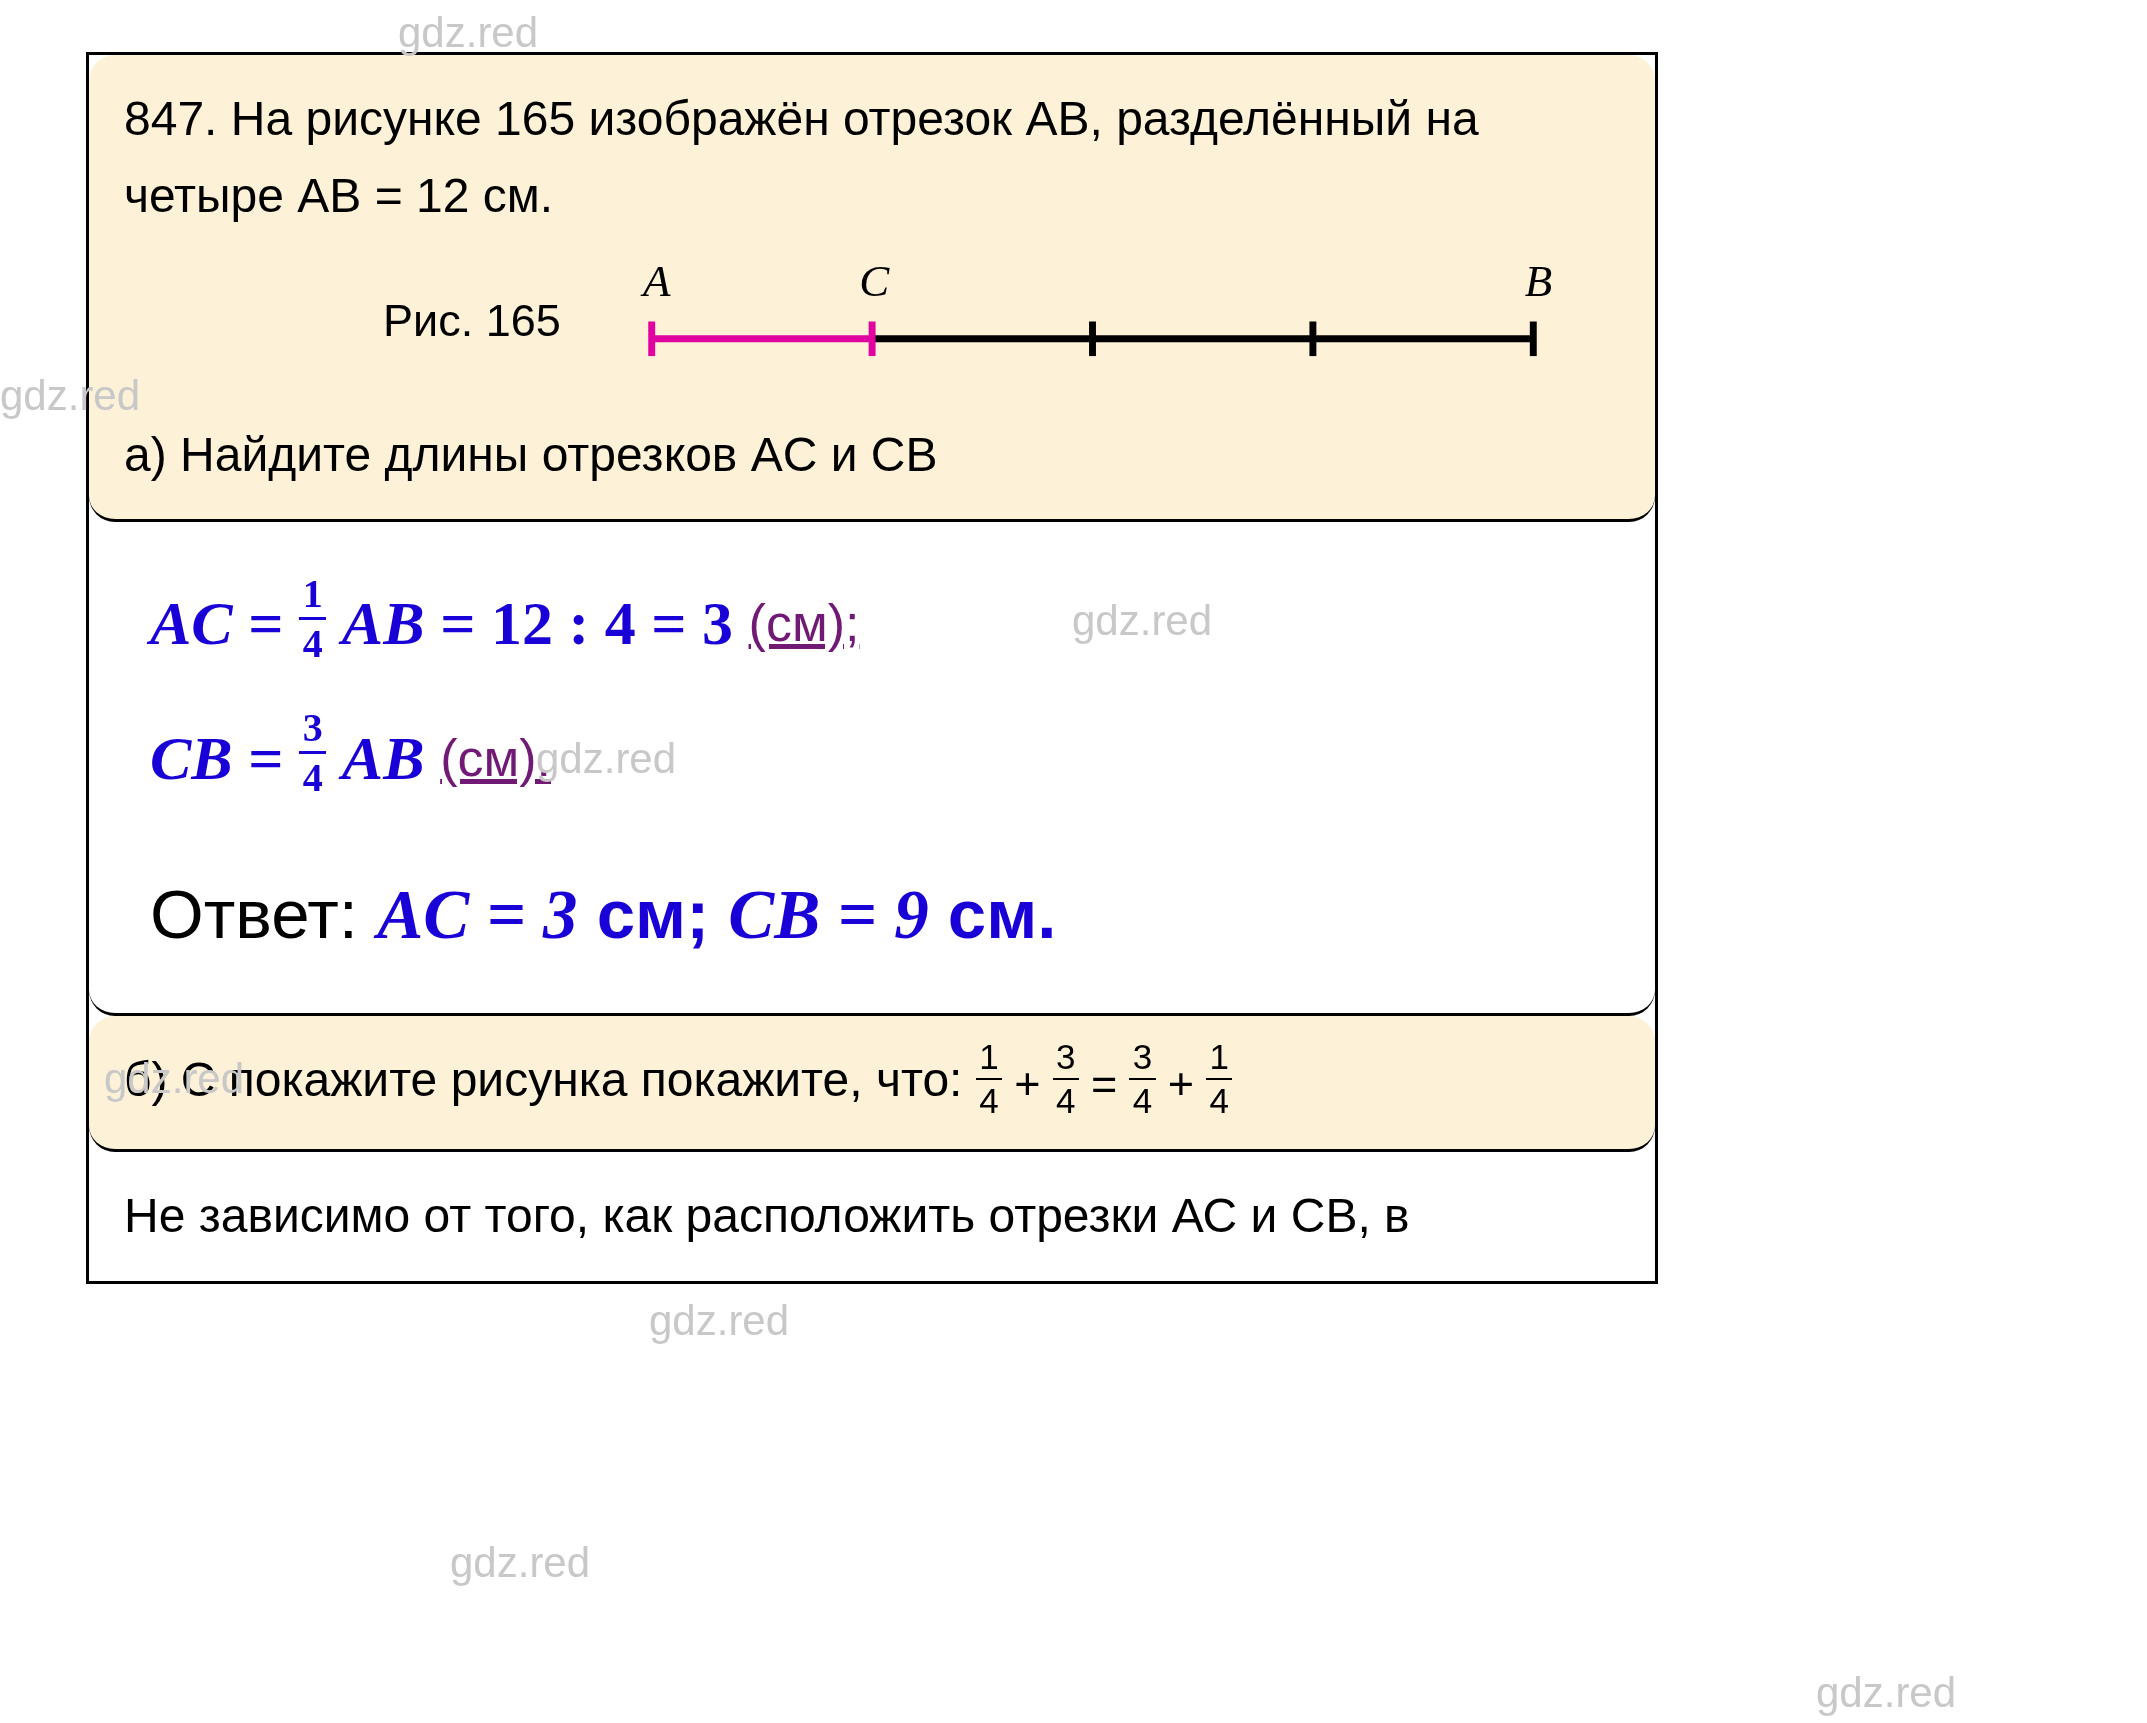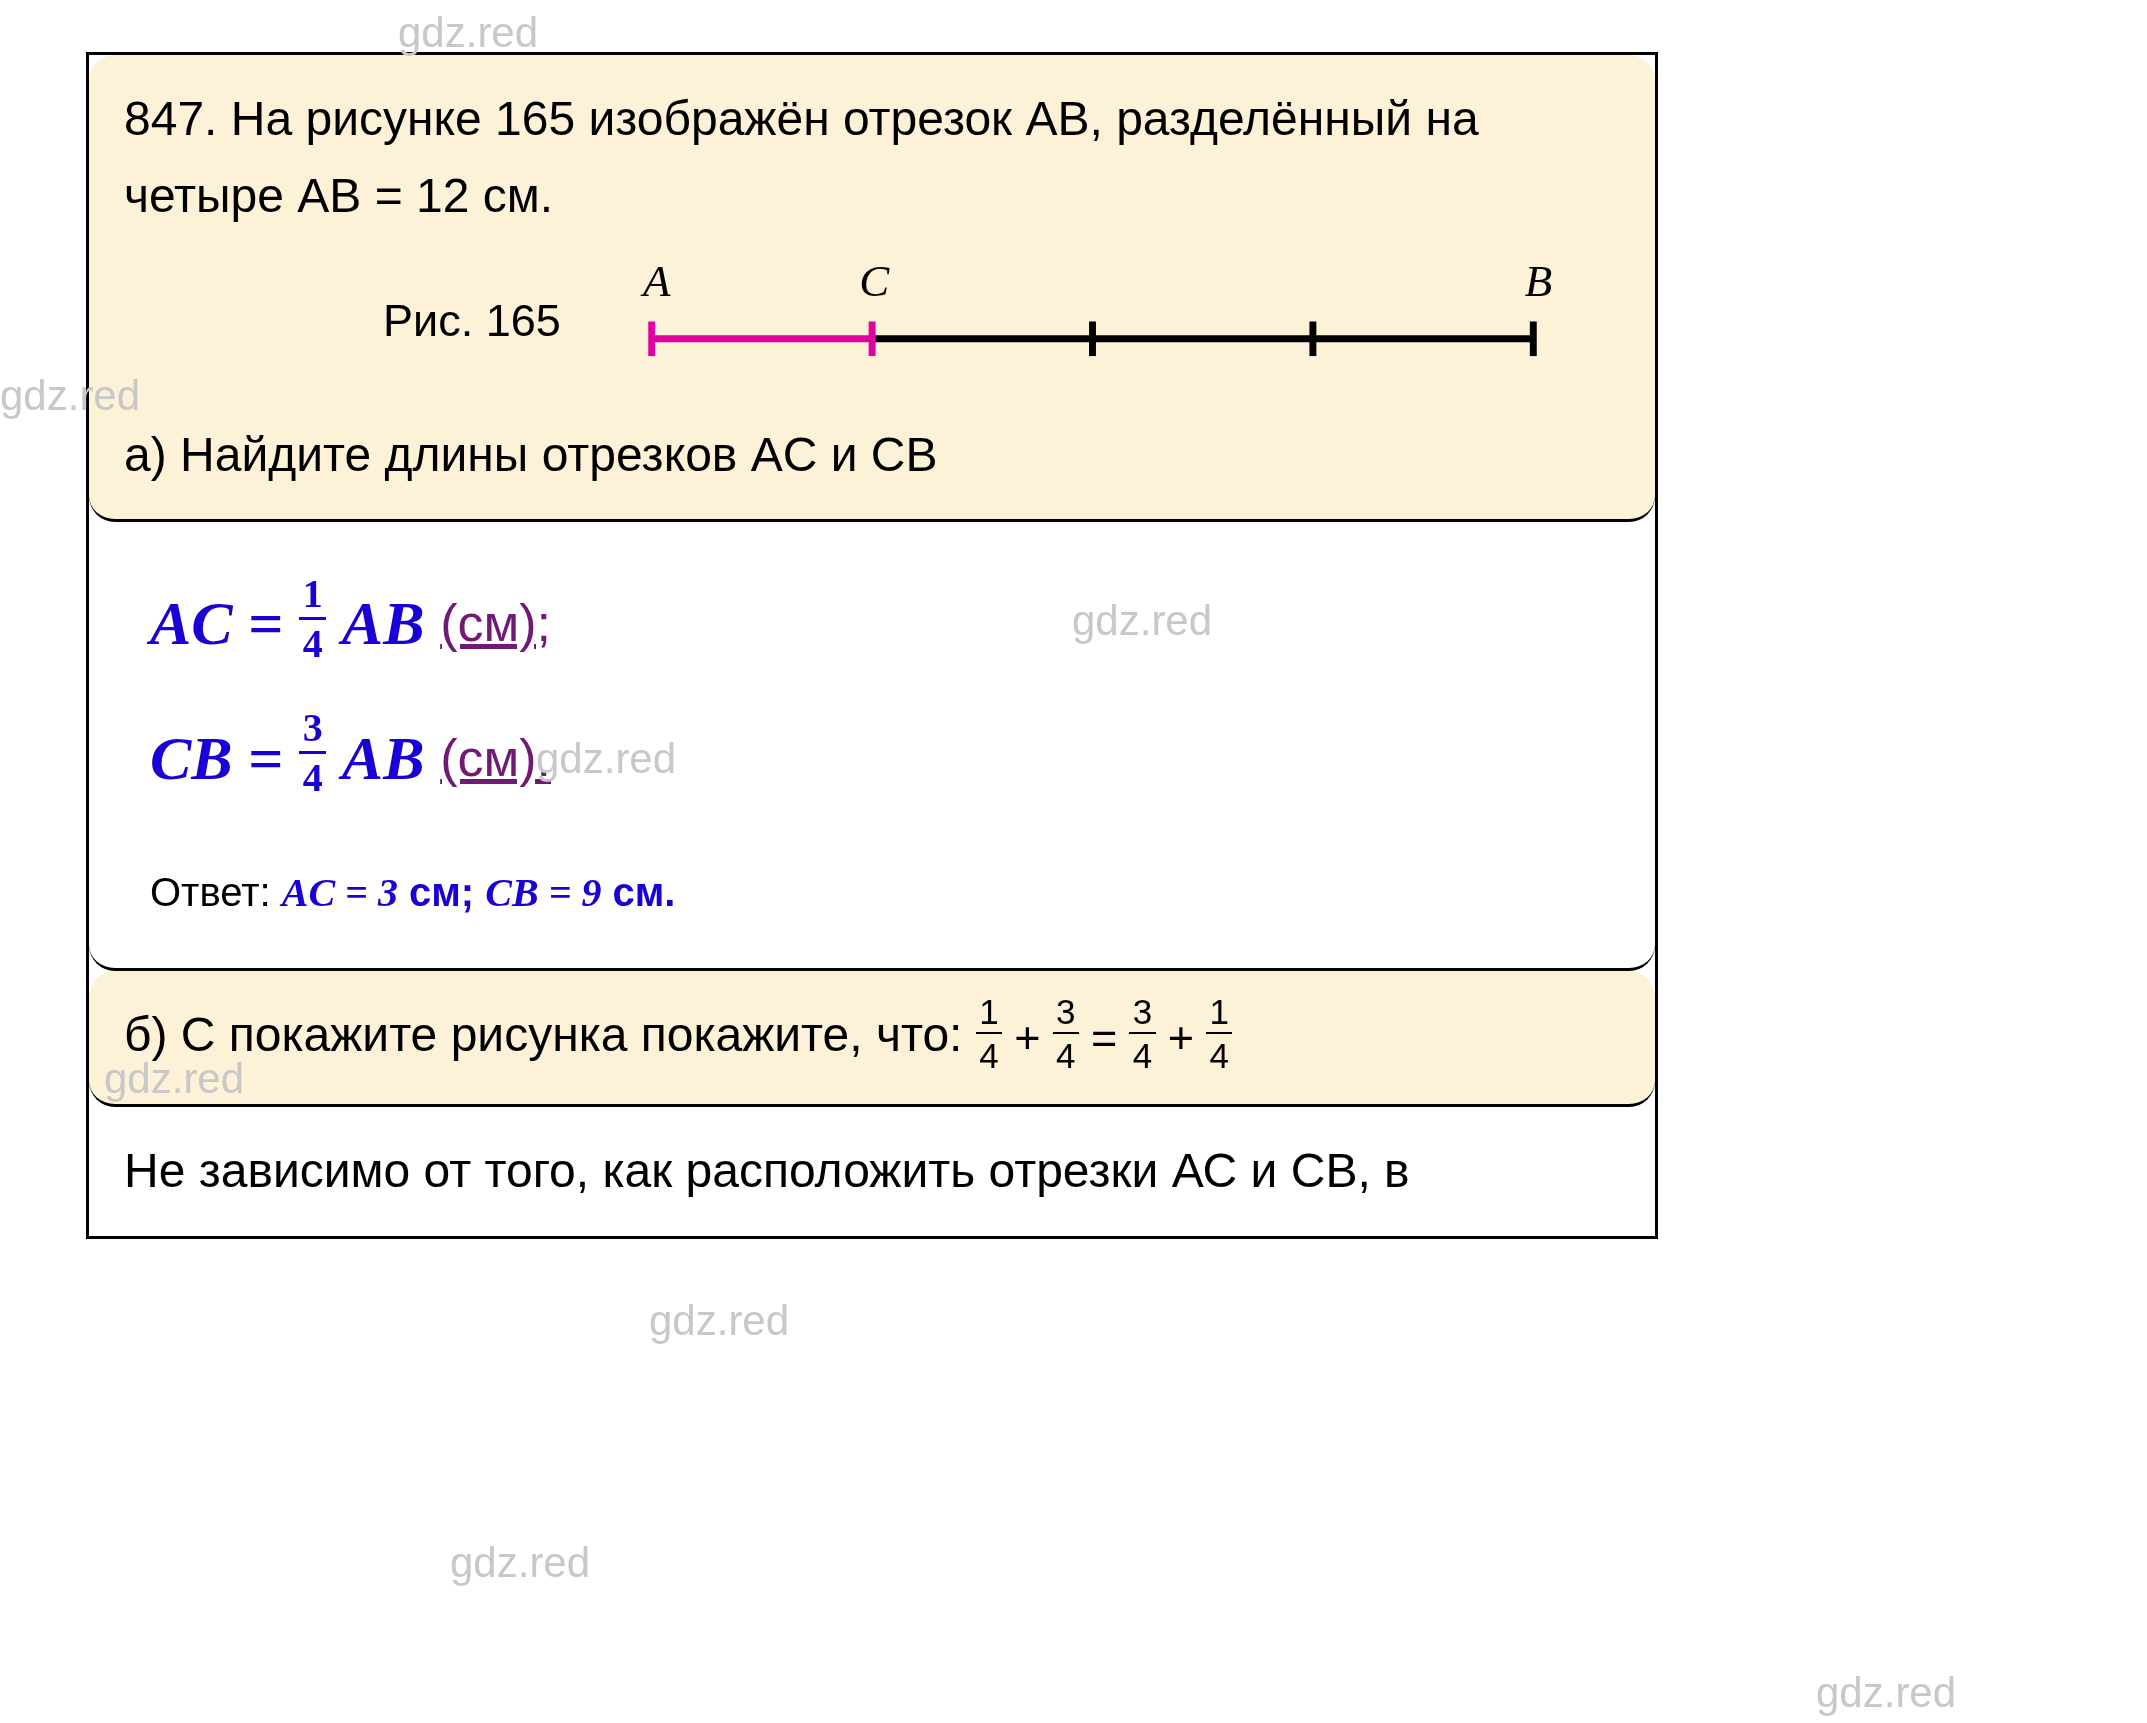--- a/index.html
+++ b/index.html
@@ -77,21 +77,21 @@
     position: relative;
     top: -5.2px;
   }
   .vfrac .num { padding: 0 3.5px 3.5px 3.5px; }
   .vfrac .den { border-top: 3.5px solid currentColor; padding: 3.5px 3.5px 0 3.5px; }
 
   .vfrac.small { font-size: 35px; color: #000; font-weight: 400; }
   .vfrac.small .den { border-top-width: 2.6px; }
 
   .answer-line {
-    font-size: 40px;
+    font-size: 69px;
     margin: 52px 0 17.3px 26px;
   }
   .answer-line .lbl { color: #000; }
   .answer-line .val {
     color: #1800d6;
     font-weight: 700;
     font-family: "Times New Roman", Georgia, serif;
     font-style: italic;
   }
   .answer-line .unit { color: #1800d6; font-weight: 700; font-style: normal; }
@@ -156,20 +156,21 @@
     <div class="row white">
 
       <div class="math-line">
         <span>AC</span>
         <span class="upright">=</span>
         <span class="vfrac">
           <span class="num">1</span>
           <span class="den">4</span>
         </span>
         <span>AB</span>
+        <span class="upright">= 12 : 4 = 3</span>
         <span class="paren">(см);</span>
       </div>
 
       <div class="math-line">
         <span>CB</span>
         <span class="upright">=</span>
         <span class="vfrac">
           <span class="num">3</span>
           <span class="den">4</span>
         </span>

